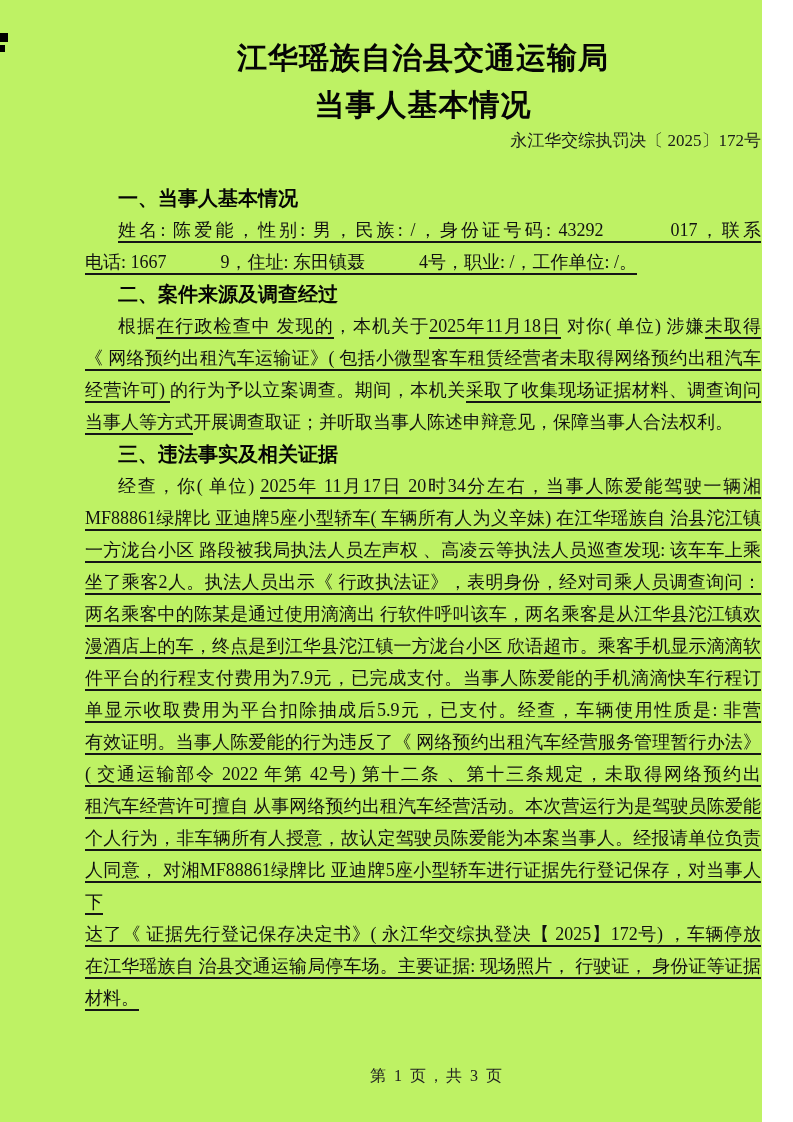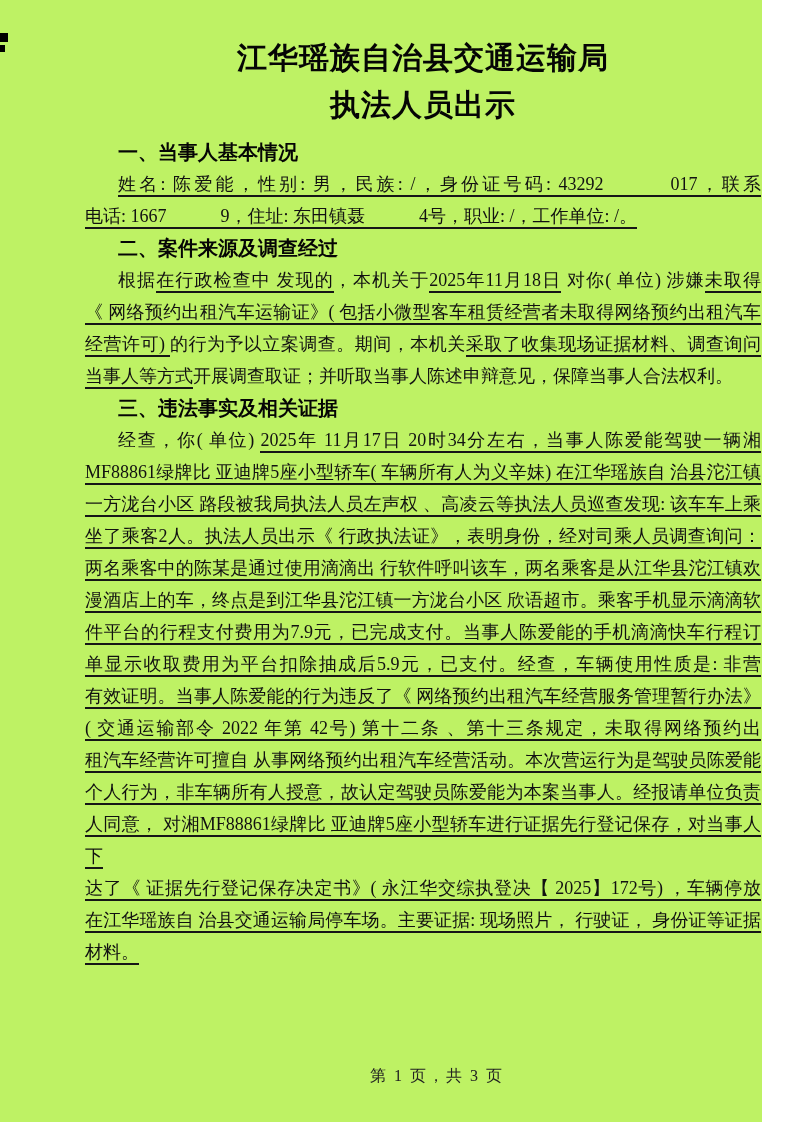--- a/index.html
+++ b/index.html
@@ -25,21 +25,21 @@
     letter-spacing:1px;
     color:#050505;
   }
   .docnum {
     width:676px; margin-left:85px;
     text-align:right;
     font-size:17px; line-height:26px;
     color:#1a1a1a;
   }
 
-  .docbody { width:676px; margin:8px 0 0 85px; }
+  .docbody { width:676px; margin:28px 0 0 85px; }
   .sec-heading {
     font-family:"DejaVu Sans","Liberation Sans",sans-serif;
     font-weight:bold;
     font-size:20px; line-height:32px;
     padding-left:33px;
     color:#050505;
     white-space:nowrap;
   }
   .line {
     font-size:18px; line-height:32px;
@@ -61,21 +61,22 @@
 </style>
 </head>
 <body>
 
 <div class="page">
   <div class="scan-artifact a1"></div>
   <div class="scan-artifact a2"></div>
 
   <div class="header">
     <div class="title">江华瑶族自治县交通运输局</div>
-    <div class="title">执法人员出示</div>
+    <div class="title">当事人基本情况</div>
+    <div class="docnum">永江华交综执罚决〔 2025〕172号</div>
   </div>
 
   <div class="docbody">
       <div class="sec-heading">一、当事人基本情况</div>
       <div class="line first stretch"><span class="u">姓名: 陈爱能，性别: 男，民族: /，身份证号码: 43292　　　017，联系</span></div>
       <div class="line"><span class="u">电话: 1667　　　9，住址: 东田镇聂　　　4号，职业: /，工作单位: /。</span></div>
       <div class="sec-heading">二、案件来源及调查经过</div>
       <div class="line first stretch"><span>根据</span><span class="u">在行政检查中 发现的</span><span>，本机关于</span><span class="u">2025年11月18日</span><span> 对你( 单位) 涉嫌</span><span class="u">未取得</span></div>
       <div class="line stretch"><span class="u">《 网络预约出租汽车运输证》( 包括小微型客车租赁经营者未取得网络预约出租汽车</span></div>
       <div class="line stretch"><span class="u">经营许可) </span><span>的行为予以立案调查。期间，本机关</span><span class="u">采取了收集现场证据材料、调查询问</span></div>

